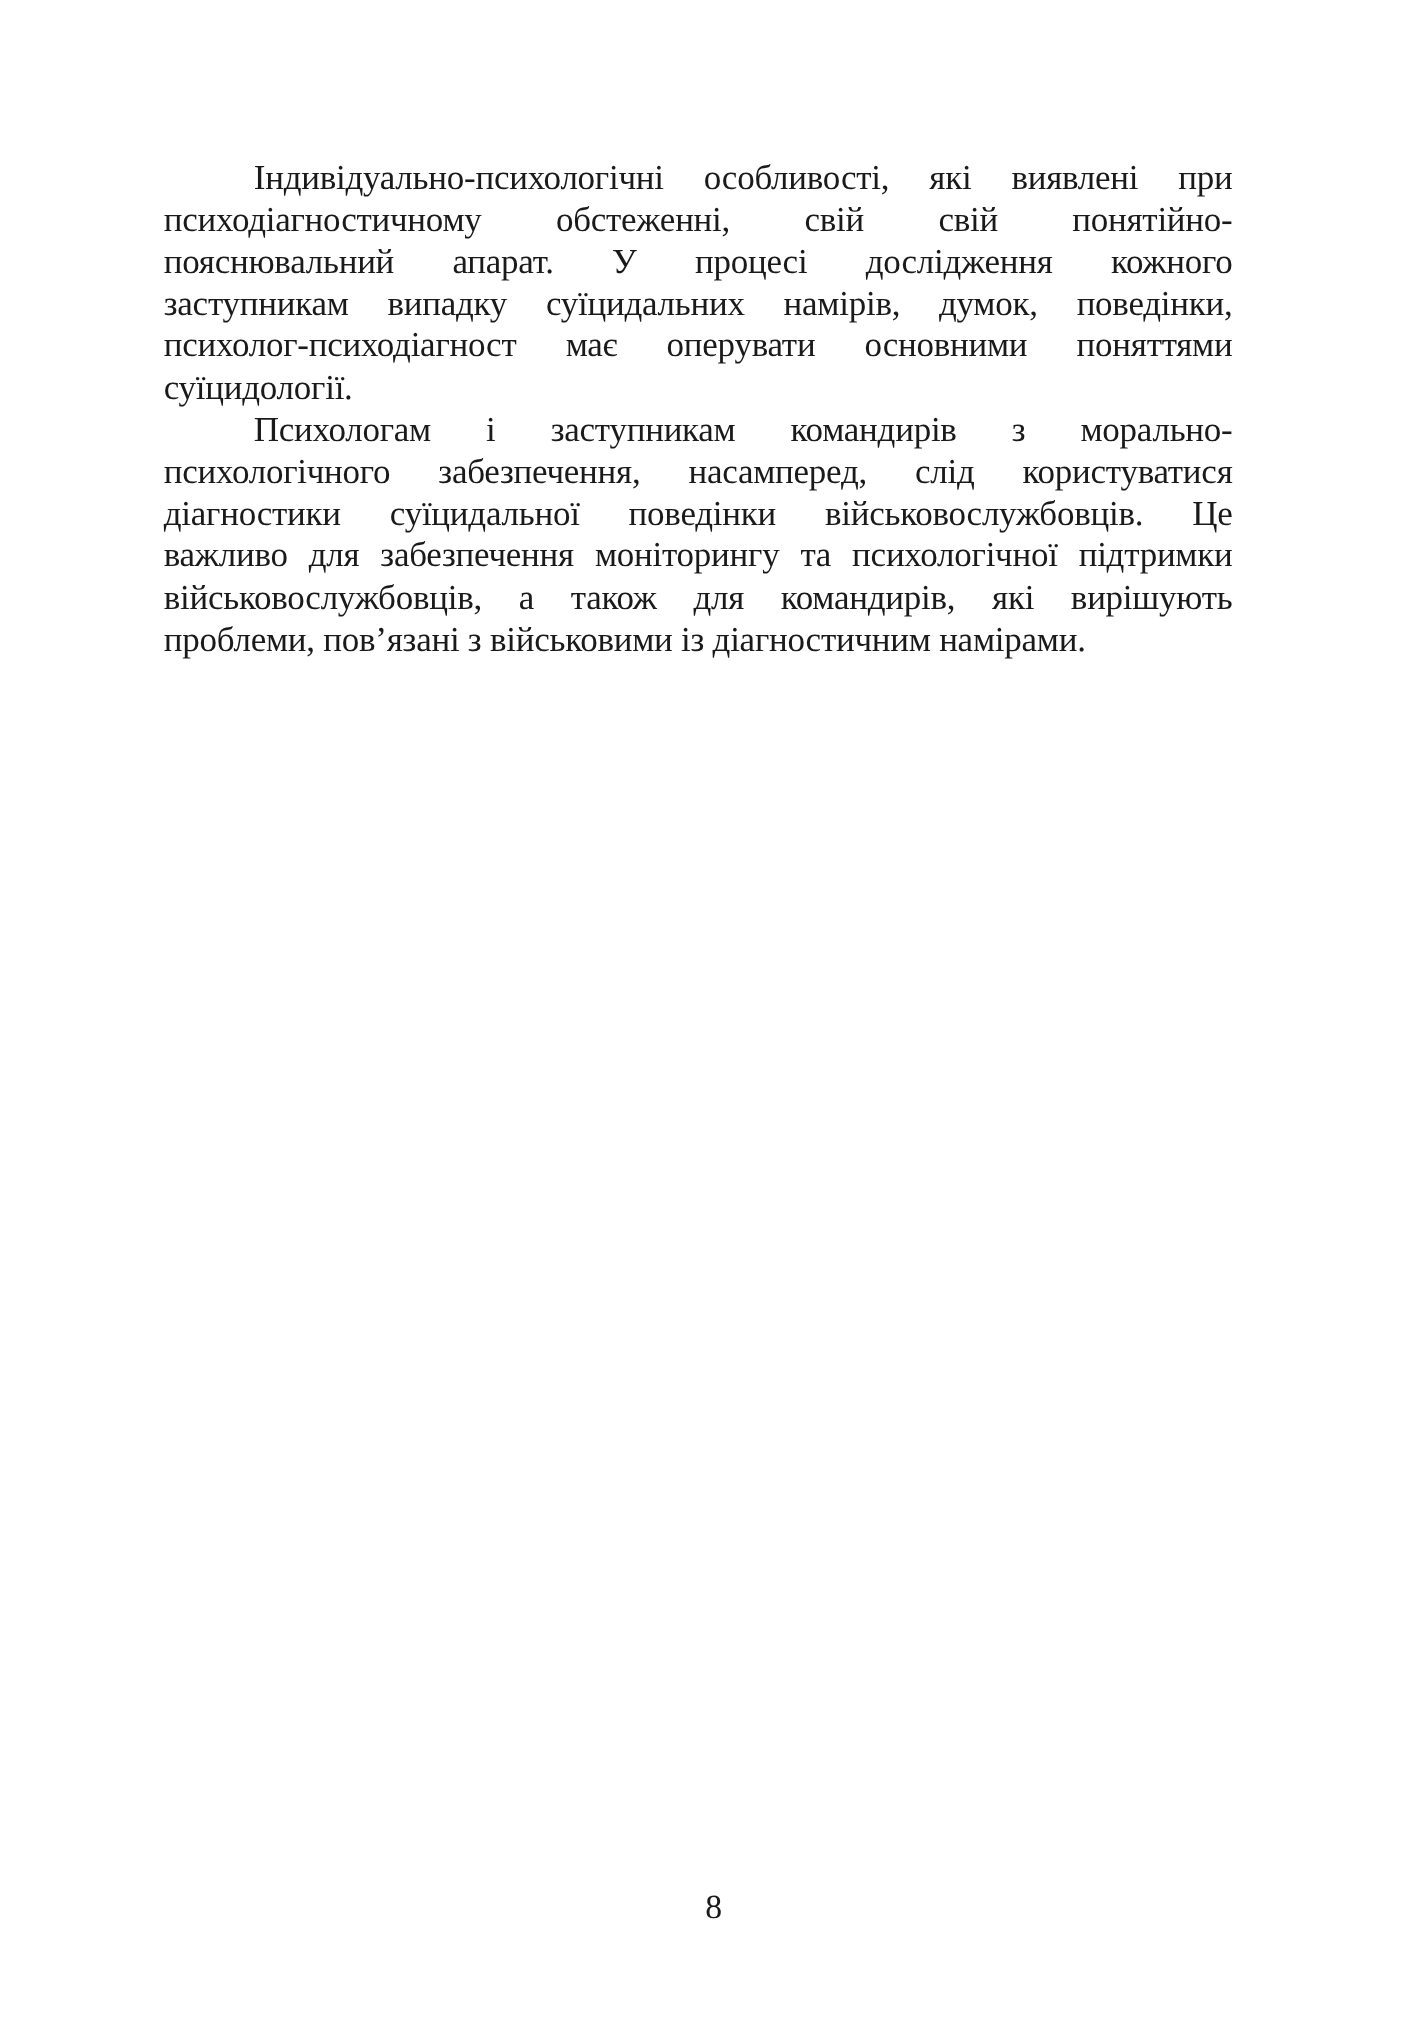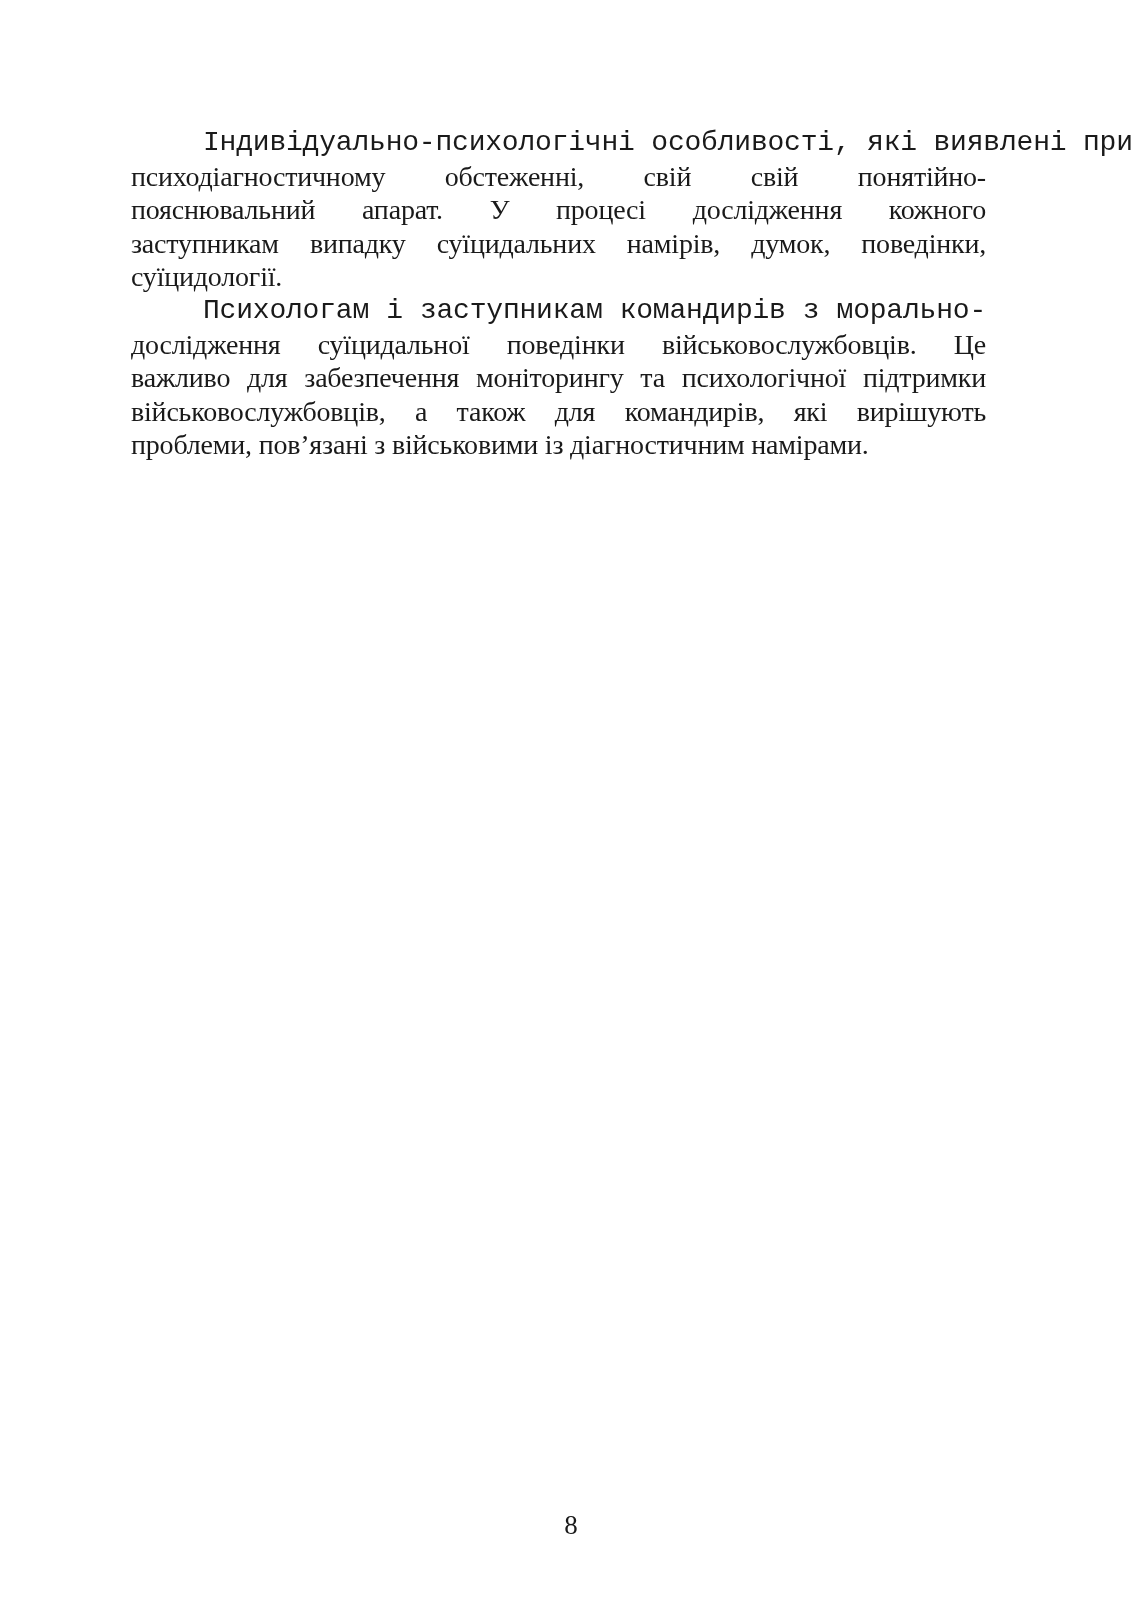--- a/index.html
+++ b/index.html
@@ -34,21 +34,20 @@
     line-height: 33.6px;
     font-size: 28px;
     white-space: nowrap;
     text-align: justify;
     text-align-last: justify;
     letter-spacing: -0.2px;
     transform-origin: left center;
   }
   .line.indent {
     padding-left: 72px;
-    font-family: Liberation Mono, monospace;
   }
   .line.last {
     text-align: right;
     text-align-last: left;
   }
   .page-number {
     position: absolute;
     left: 0;
     width: 1142px;
     top: 1509px;
@@ -61,26 +60,28 @@
 <body>
 
 <div class="page">
   <div class="body-text">
 
     <div class="paragraph">
       <div class="line indent">Індивідуально-психологічні особливості, які виявлені при</div>
       <div class="line">психодіагностичному обстеженні, свій свій понятійно-</div>
       <div class="line">пояснювальний апарат. У процесі дослідження кожного</div>
       <div class="line">заступникам випадку суїцидальних намірів, думок, поведінки,</div>
+      <div class="line">психолог-психодіагност має оперувати основними поняттями</div>
       <div class="line last">суїцидології.</div>
     </div>
 
     <div class="paragraph">
       <div class="line indent">Психологам і заступникам командирів з морально-</div>
-      <div class="line">дослідження суїцидальної поведінки військовослужбовців. Це</div>
+      <div class="line">психологічного забезпечення, насамперед, слід користуватися</div>
+      <div class="line">діагностики суїцидальної поведінки військовослужбовців. Це</div>
       <div class="line">важливо для забезпечення моніторингу та психологічної підтримки</div>
       <div class="line">військовослужбовців, а також для командирів, які вирішують</div>
       <div class="line last">проблеми, пов’язані з військовими із діагностичним намірами.</div>
     </div>
 
   </div>
 
   <div class="page-number">8</div>
 </div>
 

